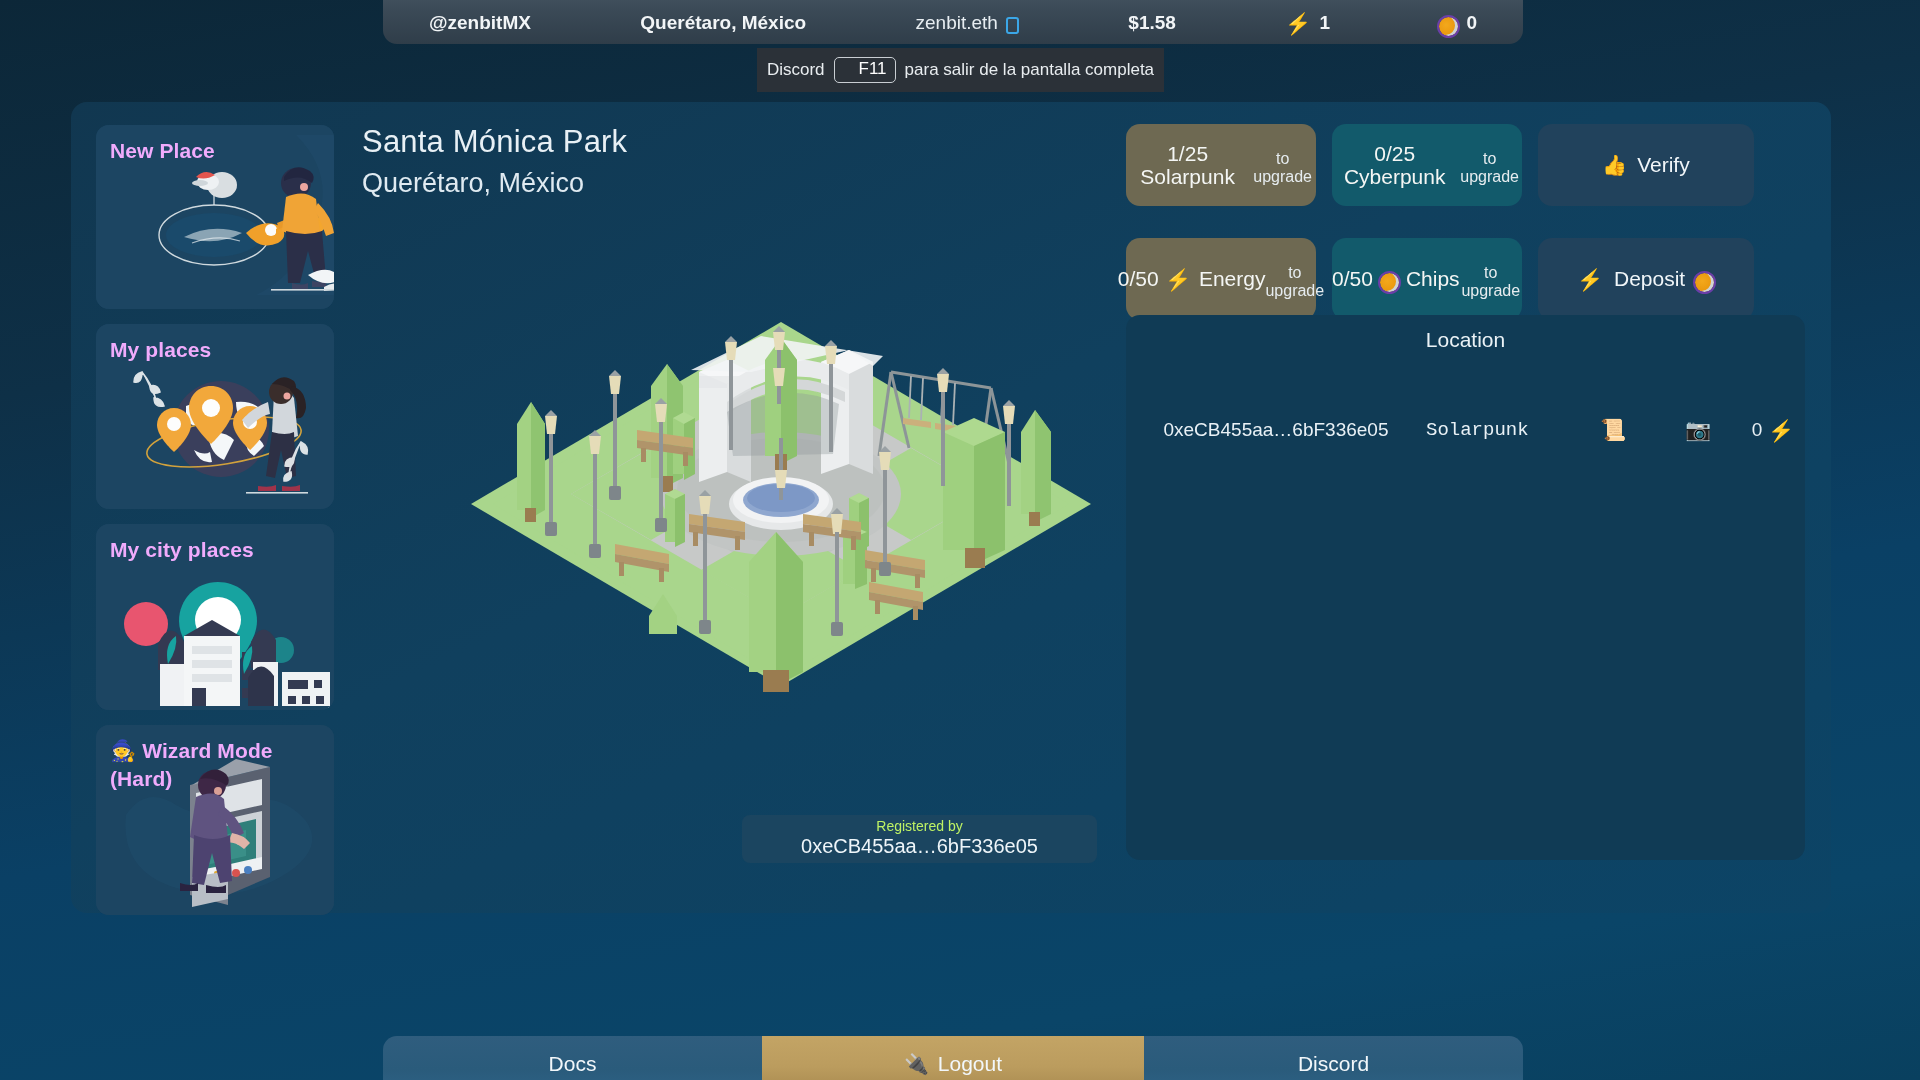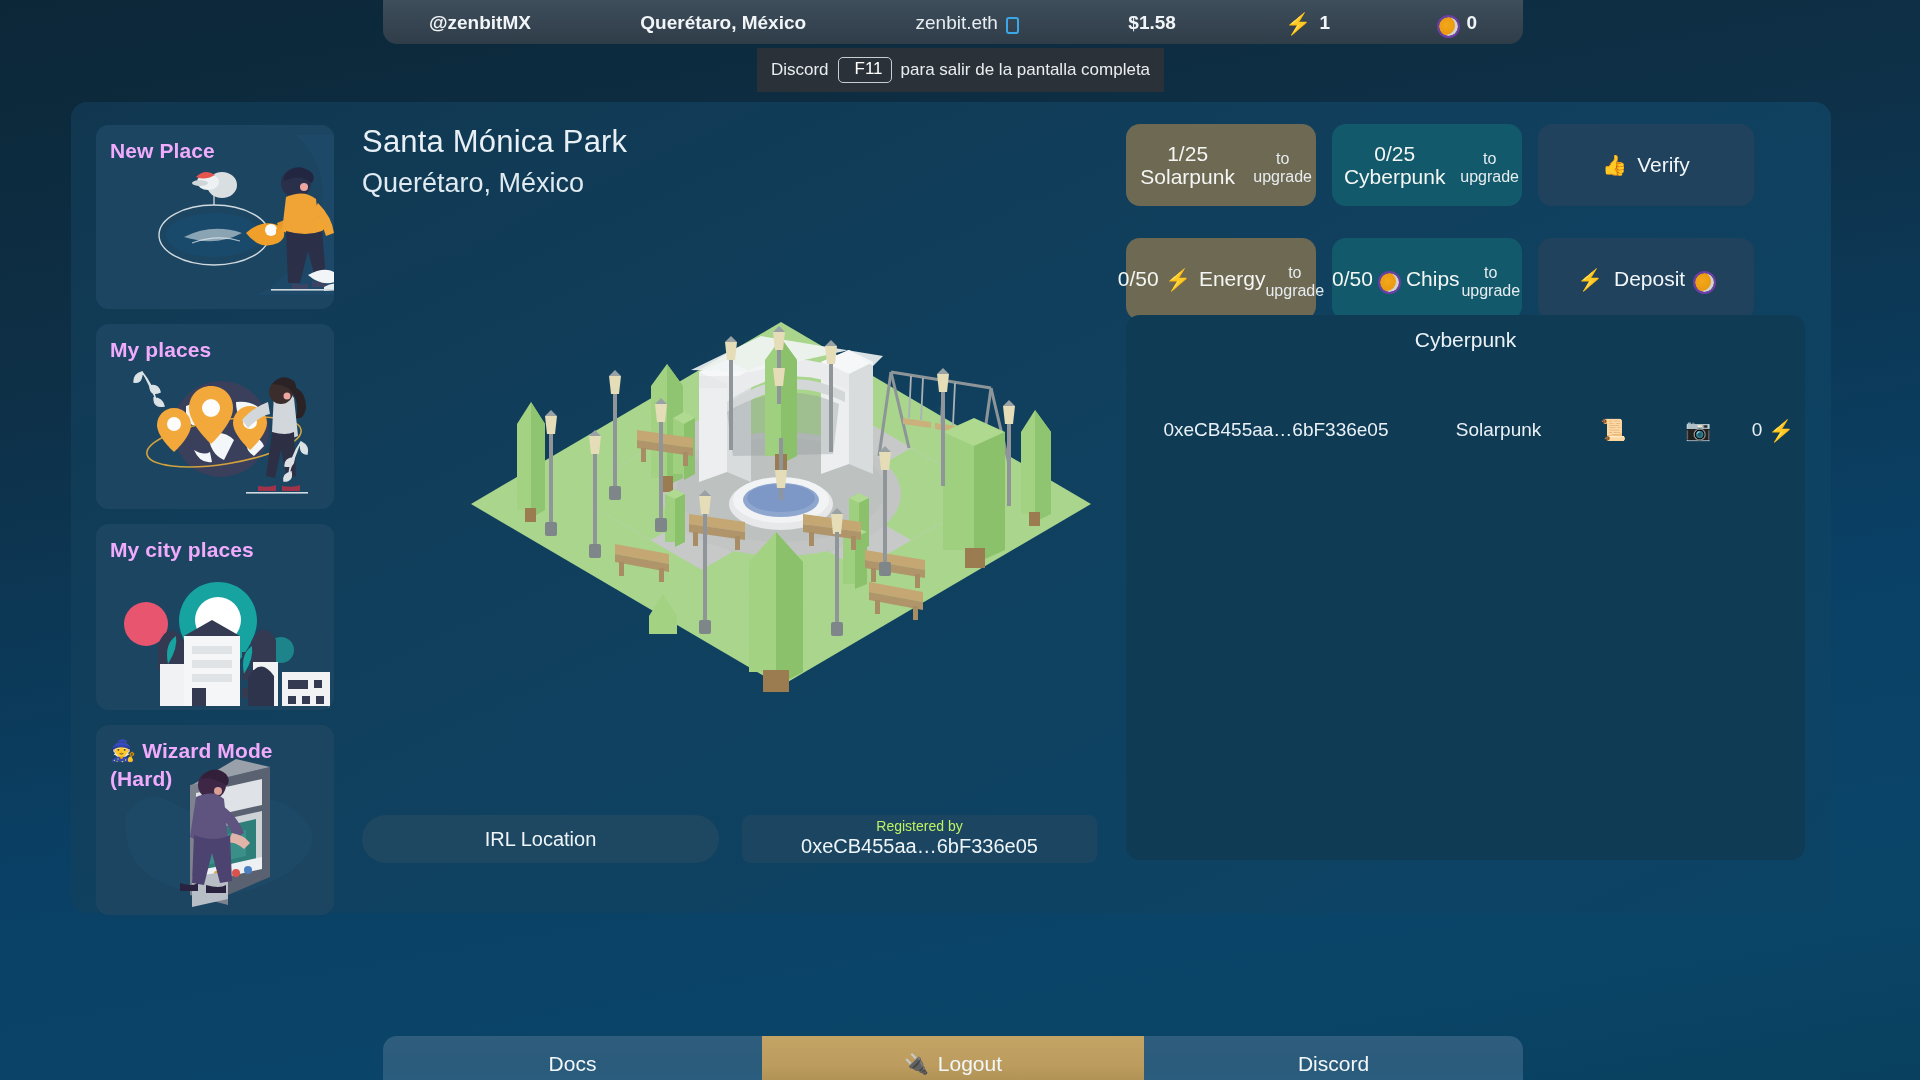--- a/index.html
+++ b/index.html
@@ -53,21 +53,21 @@
   
   .f11-toast {
     position: absolute; left: 757px; top: 48px; width: 407px; height: 44px;
     background: #2b3138;
     display: flex; align-items: center; justify-content: center; gap: 9px;
     color: #e9edf0; font-size: 17px;
     z-index: 40;
   }
   .kbd {
     border: 1px solid #c9ced3; border-radius: 5px;
-    padding: 1px 8px 3px 16px; font-size: 17px; color: #fff;
+    padding: 1px 8px 3px 24px; font-size: 17px; color: #fff;
     background: transparent;
   }
 
   
   .main-panel {
     position: absolute; left: 71px; top: 102px; width: 1760px; height: 811px;
     background: linear-gradient(155deg, #113750 0%, #10405e 45%, #0c4466 100%);
     border-radius: 16px;
   }
 
@@ -144,21 +144,21 @@
   }
   .ver-title {
     text-align: center; color: #eaf2f6; font-size: 21px; padding-top: 13px; font-weight: 400;
   }
   .ver-row {
     position: absolute; left: 0; right: 0; top: 103px;
     display: flex; align-items: center;
     color: #e9f1f6; font-size: 19px;
   }
   .ver-addr { width: 300px; text-align: center; }
-  .ver-tag { width: 145px; text-align: center; }
+  .ver-tag { width: 145px; text-align: left; font-family: Liberation Mono, monospace; }
   .ver-ico1 { width: 85px; text-align: center; font-size: 21px; }
   .ver-ico2 { width: 85px; text-align: center; font-size: 21px; }
   .ver-energy { width: 64px; display: flex; align-items: center; gap: 6px; justify-content: center;}
 
   
   .scene {
     position: absolute; left: 360px; top: 140px; width: 700px; height: 560px;
   }
   .scene svg { display: block; width: 700px; height: 560px; }
 
@@ -414,21 +414,21 @@
         <div class="act-btn">
           <span class="bolt">⚡</span>
           <span>Deposit</span>
           <span class="chip-ico"></span>
         </div>
       </div>
     </div>
   </div>
 
   <div class="verifiers">
-    <div class="ver-title">Cyberpunk</div>
+    <div class="ver-title">Location</div>
     <div class="ver-row">
       <div class="ver-addr">0xeCB455aa…6bF336e05</div>
       <div class="ver-tag">Solarpunk</div>
       <div class="ver-ico1">📜</div>
       <div class="ver-ico2">📷</div>
       <div class="ver-energy">
         <span>0</span>
         <span class="bolt">⚡</span>
       </div>
     </div>
@@ -655,23 +655,20 @@
         <polygon points="342,126 354,126 352,144 344,144" fill="#e5dcb8"></polygon>
       </g>
 
       <g>
         <rect x="348" y="196" width="4" height="62" fill="#8f9599"></rect>
         <polygon points="344,228 356,228 354,246 346,246" fill="#e5dcb8"></polygon>
       </g>
     </svg>
   </div>
 
-  <div class="irl-btn">
-    <span>IRL Location</span>
-  </div>
   <div class="reg-btn">
     <div class="reg-lbl">Registered by</div>
     <div class="reg-val">0xeCB455aa…6bF336e05</div>
   </div>
 </div>
 
 <div class="footer">
   <div class="f-btn">
     <span>Docs</span>
   </div>

